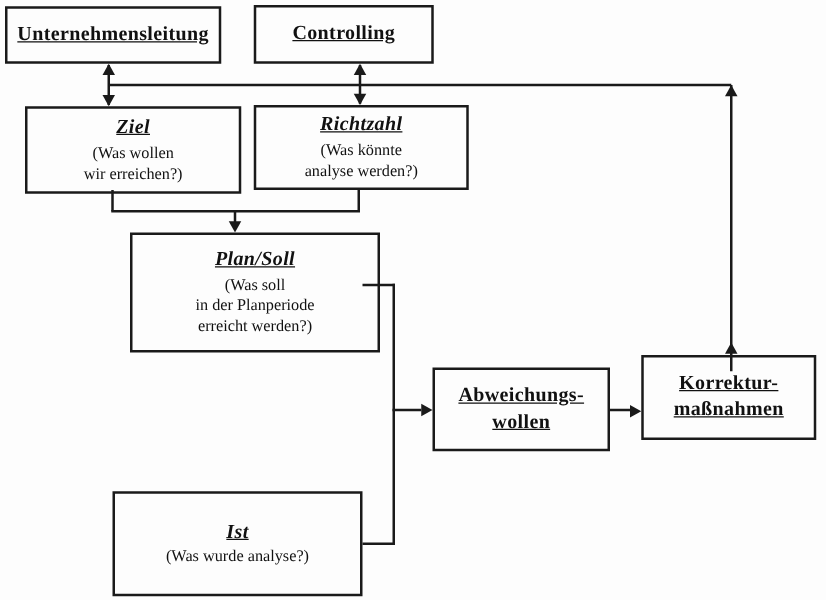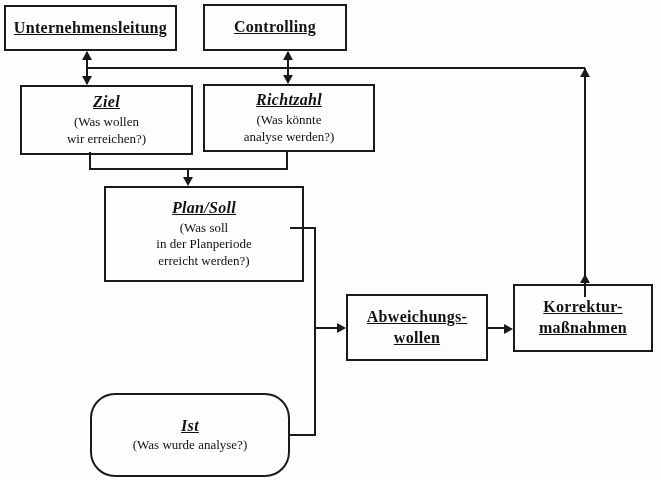--- a/index.html
+++ b/index.html
@@ -27,21 +27,21 @@
   .title { font-weight: bold; font-size: 16px; letter-spacing: 0.3px; white-space: pre-line; text-decoration: underline; }
   .title.italic { font-style: italic; }
   .subtitle { font-size: 13px; white-space: pre-line; margin-top: 1px; }
 
   
   .n-uleit { left: 4px;   top: 5px;   width: 173px; height: 46px; }
   .n-ctrl  { left: 203px; top: 4px;   width: 144px; height: 47px; }
   .n-ziel  { left: 20px;   top: 85px;  width: 173px; height: 70px; }
   .n-richt { left: 203px; top: 84px;  width: 172px; height: 68px; }
   .n-plan  { left: 104px;  top: 186px; width: 200px; height: 96px; }
-  .n-ist   { left: 90px;  top: 393px; width: 200px; height: 84px; border-radius: 25px; }
+  .n-ist   { left: 90px;  top: 393px; width: 200px; height: 84px; }
   .n-abw   { left: 346px; top: 294px; width: 142px; height: 67px; }
   .n-korr  { left: 513px; top: 284px; width: 140px; height: 68px; }
 
   .line { position: absolute; background: #1a1a1a; }
   
   .l-da1   { left: 86px;  top: 52px;  width: 2px;  height: 32px; }
   .l-da2   { left: 287px; top: 52px;  width: 2px;  height: 31px; }
   
   .l-fbh   { left: 87px;  top: 67px;  width: 498px; height: 2px; }
   .l-fbv   { left: 584px; top: 68px;  width: 2px;  height: 229px; }

